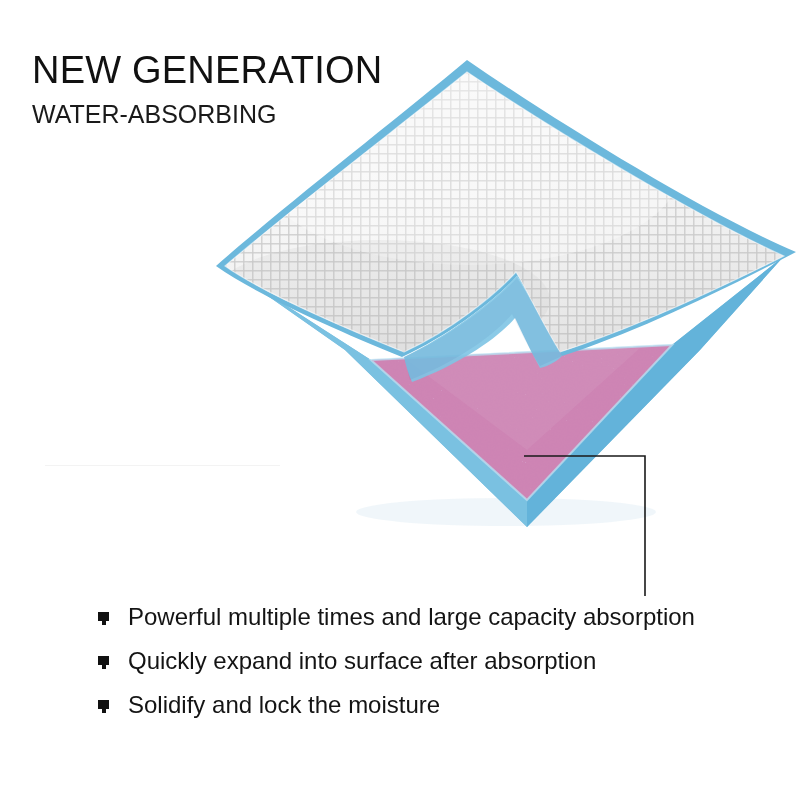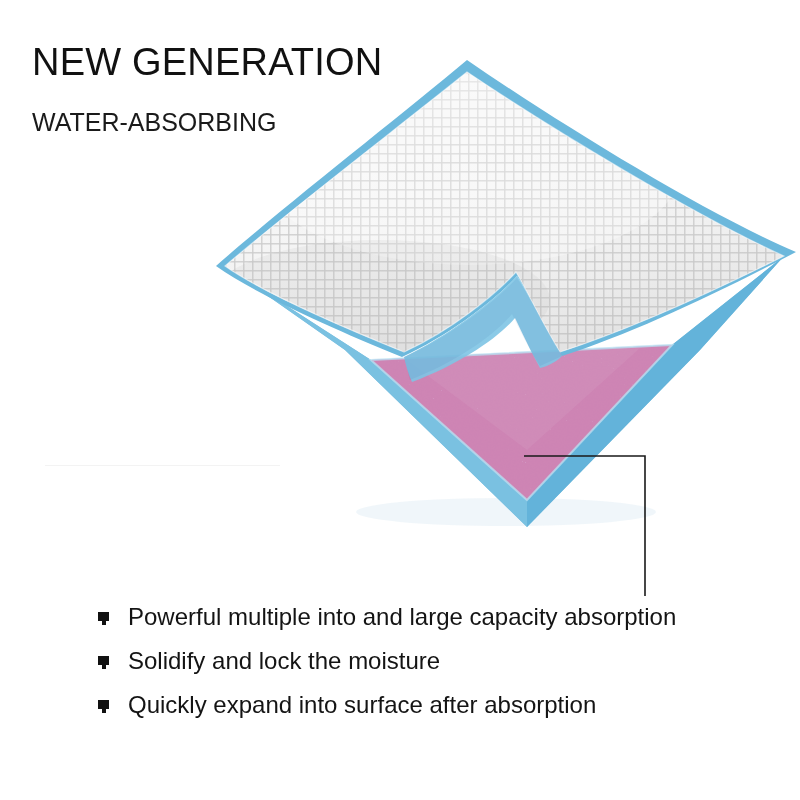--- a/index.html
+++ b/index.html
@@ -18,41 +18,41 @@
     width: 800px;
     height: 800px;
     background: #ffffff;
     overflow: hidden;
   }
 
   
   #headings {
     position: absolute;
     left: 32px;
-    top: 40px;
+    top: 48px;
     z-index: 40;
   }
   #title {
     font-size: 38px;
     line-height: 44px;
     letter-spacing: 0.2px;
     color: #111111;
     font-weight: 400;
     white-space: nowrap;
     margin: 0;
   }
   .subtitle {
     font-size: 25px;
     line-height: 44px;
     color: #1a1a1a;
     font-weight: 400;
     white-space: nowrap;
     margin: 0;
   }
-  #subtitle-line1 { margin-top: 16px; }
+  #subtitle-line1 { }
 
   
   #product {
     position: absolute;
     left: 0;
     top: 0;
     width: 800px;
     height: 800px;
     z-index: 10;
   }
@@ -270,25 +270,25 @@
   </svg>
 
   <div id="headings">
     <h1 id="title">NEW GENERATION</h1>
     <p class="subtitle" id="subtitle-line1">WATER-ABSORBING</p>
   </div>
 
   <ul id="features">
     <li class="feature-item">
       <span class="bullet-marker"></span>
-      <span class="feature-text">Powerful multiple into and large capacity absorption</span>
+      <span class="feature-text">Powerful multiple times and large capacity absorption</span>
+    </li>
+    <li class="feature-item">
+      <span class="bullet-marker"></span>
+      <span class="feature-text">Quickly expand into surface after absorption</span>
     </li>
     <li class="feature-item">
       <span class="bullet-marker"></span>
       <span class="feature-text">Solidify and lock the moisture</span>
     </li>
-    <li class="feature-item">
-      <span class="bullet-marker"></span>
-      <span class="feature-text">Quickly expand into surface after absorption</span>
-    </li>
   </ul>
 
 </div>
 
 </body></html>

